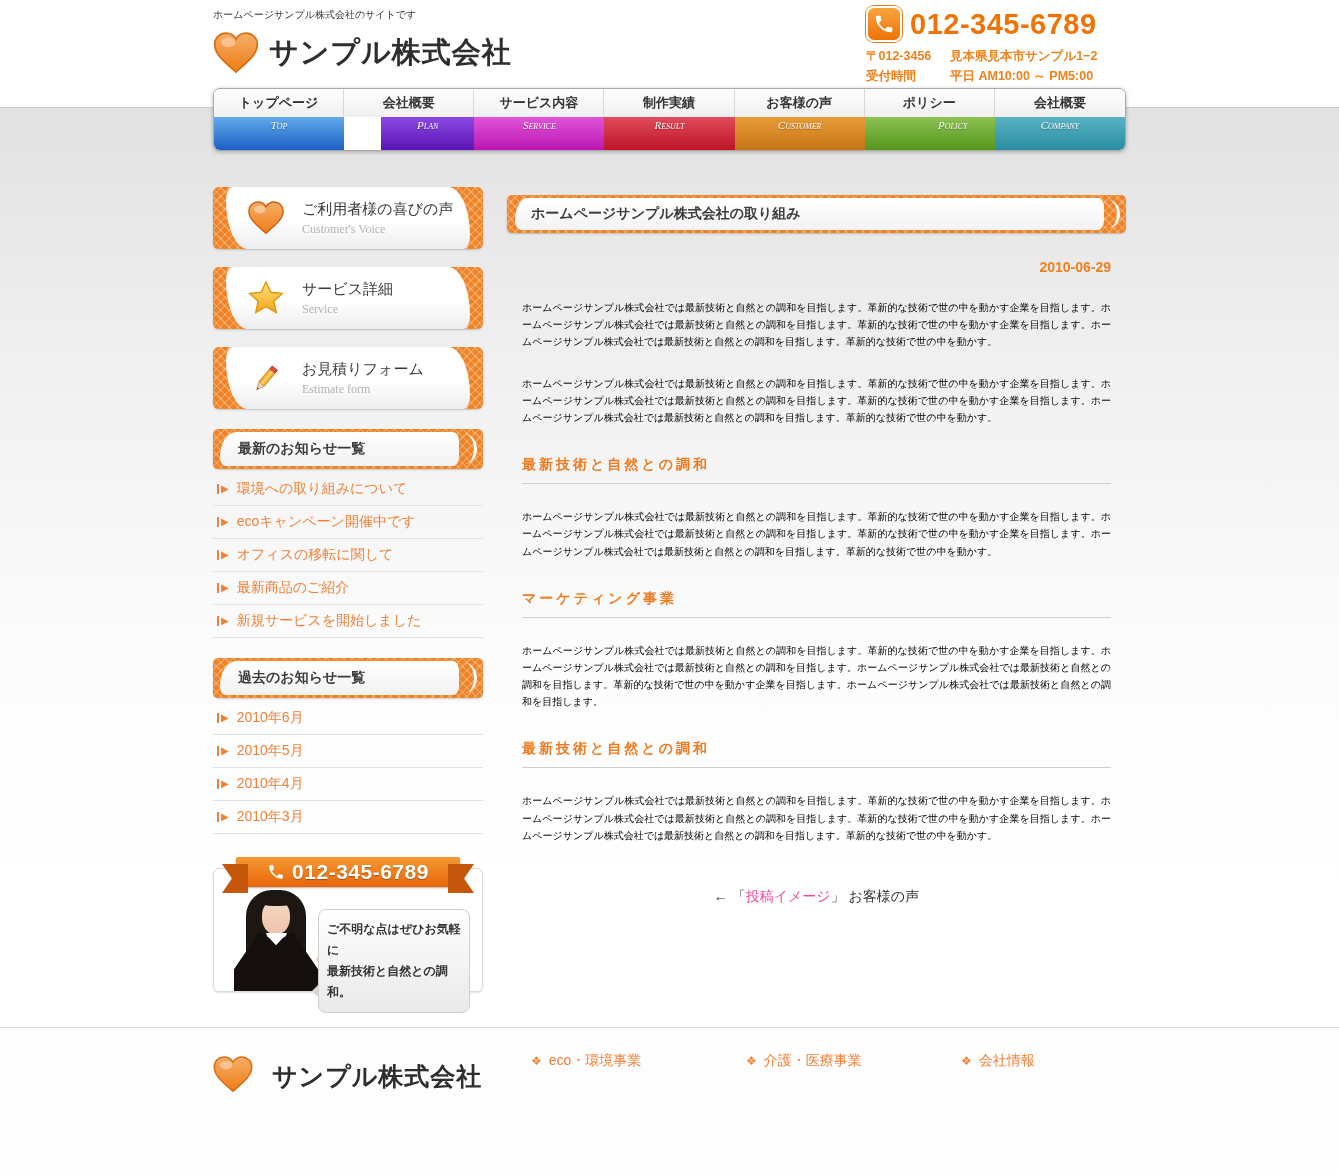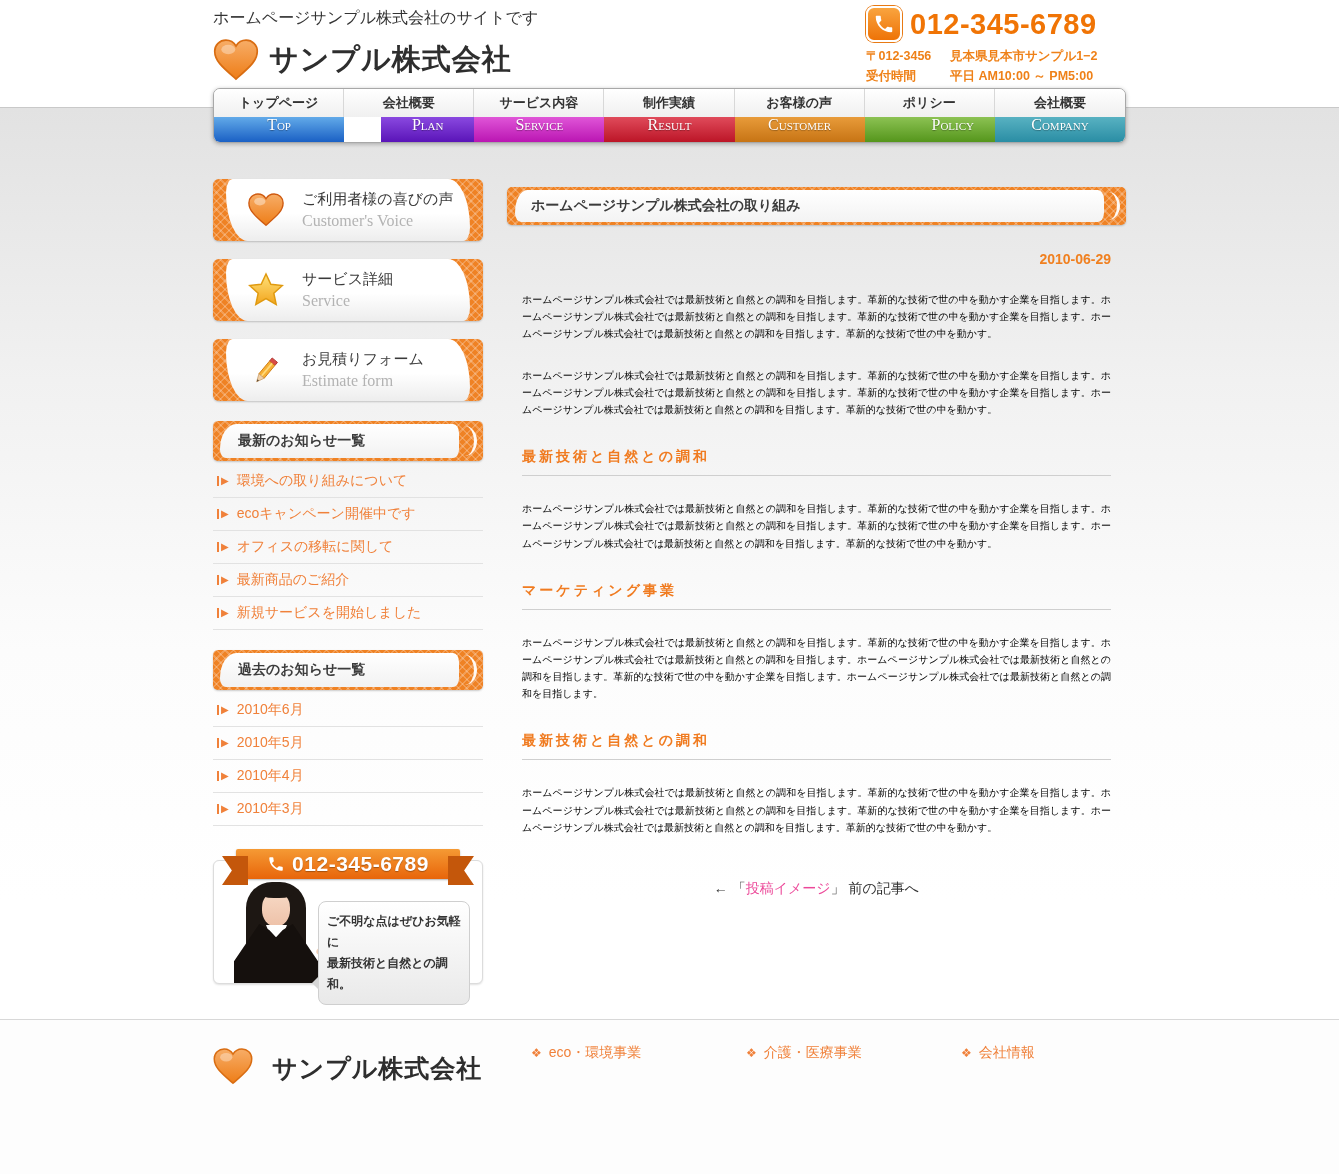--- a/index.html
+++ b/index.html
@@ -7,43 +7,43 @@
   body {
     height: 1174px; overflow: hidden;
     font-family: "Liberation Sans", "DejaVu Sans", sans-serif;
     background: linear-gradient(180deg, #ffffff 0px, #ffffff 107px, #e2e2e2 108px, #f1f1f1 380px, #fcfcfc 650px, #ffffff 900px);
     color: #3a3a3a;
   }
   .container { width: 913px; margin: 0 auto; position: relative; }
 
   
   .header { height: 108px; background: #ffffff; border-bottom: 1px solid #c9c9c9; }
-  .tagline { padding-top: 8px; font-size: 16px; color: #333; }
+  .tagline { padding-top: 8px; font-size: 10px; color: #333; }
   .logo-row { display: flex; align-items: center; margin-top: 10px; cursor: pointer; width: 330px; }
   .logo-heart { width: 46px; height: 42px; margin-right: 10px; }
   .logo-text { font-size: 29px; font-weight: bold; color: #2e2e2e; letter-spacing: 1px; }
   .head-right { position: absolute; top: 6px; right: 0; width: 260px; }
   .phone-row { display: flex; align-items: center; }
   .phone-badge { width: 36px; height: 36px; border-radius: 8px; margin-right: 8px;
     background: linear-gradient(180deg, #f9a43f, #ee7307); border: 2px solid #fff;
     box-shadow: 0 0 0 1px #e87a14; display: flex; align-items: center; justify-content: center; }
   .phone-number { font-size: 29px; font-weight: bold; color: #f07405; letter-spacing: 0.5px; }
   .addr-grid { margin-top: 6px; display: grid; grid-template-columns: 84px auto; row-gap: 3px;
     font-size: 12.5px; color: #ef8118; font-weight: bold; }
 
   
   .nav-wrap { margin-top: -20px; z-index: 5; }
   .nav { display: flex; background: #fff; border: 1px solid #a8a8a8; border-radius: 7px;
     overflow: hidden; box-shadow: 0 1px 4px rgba(0,0,0,.28); }
   .tab { flex: 1; cursor: pointer; text-align: center; }
   .tab-jp { height: 28px; line-height: 28px; font-size: 13px; font-weight: bold; color: #333;
     background: linear-gradient(180deg, #ffffff, #f0f0f0); border-right: 1px solid #d8d8d8; }
   .tab:last-child .tab-jp { border-right: none; }
-  .tab-en { height: 25px; line-height: 16px; font-size: 16px; color: #fff;
-    font-family: "Liberation Serif", "DejaVu Serif", serif; font-variant: small-caps;
+  .tab-en { height: 33px; line-height: 16px; font-size: 11px; color: #fff;
+    font-family: "Liberation Serif", "DejaVu Serif", serif; font-style: italic; font-variant: small-caps;
     text-shadow: 0 1px 1px rgba(0,0,0,.35); }
   .t0 .tab-en { background: linear-gradient(180deg,#62aae9,#1a60c4); }
   .t1 .tab-en { background: linear-gradient(180deg,#8a49e0,#5a14b8); margin-left: 37px; }
   .t2 .tab-en { background: linear-gradient(180deg,#e055d8,#ba16b2); }
   .t3 .tab-en { background: linear-gradient(180deg,#e04b5b,#bc1527); }
   .t4 .tab-en { background: linear-gradient(180deg,#e89b3a,#c77414); }
   .t5 .tab-en { background: linear-gradient(180deg,#8cc253,#55961c); padding-left: 46px; }
   .t6 .tab-en { background: linear-gradient(180deg,#58b2c2,#2a8da4); }
 
   
@@ -61,21 +61,21 @@
   .side-banner { position: relative; height: 62px; border-radius: 6px; margin-top: 18px;
     box-shadow: 0 1px 2px rgba(0,0,0,.2); cursor: pointer; }
   .side-banner.first { margin-top: 36px; }
   .side-banner .inner { position: absolute; top: 0; bottom: 0; left: 13px; right: 13px;
     background: linear-gradient(180deg, #ffffff 55%, #ededed);
     border-radius: 8px 26px 8px 26px / 16px 58px 16px 58px;
     display: flex; align-items: center; }
   .sb-icon { width: 36px; height: 36px; margin-left: 22px; flex: 0 0 36px; }
   .sb-texts { margin-left: 18px; }
   .sb-title { font-size: 15px; color: #3a3a3a; }
-  .sb-sub { font-size: 16px; color: #b3b3b3; margin-top: 3px;
+  .sb-sub { font-size: 12px; color: #b3b3b3; margin-top: 3px;
     font-family: "Liberation Serif", "DejaVu Serif", serif; }
 
   
   .band { position: relative; height: 40px; border-radius: 5px; margin-top: 20px;
     box-shadow: 0 1px 2px rgba(0,0,0,.2); }
   .band .binner { position: absolute; top: 3px; bottom: 3px; left: 7px; right: 24px;
     background: linear-gradient(180deg,#ffffff,#f2f2f2);
     border-radius: 22px 8px 8px 8px / 34px 12px 12px 12px;
     display: flex; align-items: center; }
   .band .binner span { margin-left: 18px; font-size: 14px; font-weight: bold; color: #3c3c3c; }
@@ -355,21 +355,21 @@
       <h2 class="a-h">最新技術と自然との調和</h2>
       <p class="a-p">ホームページサンプル株式会社では最新技術と自然との調和を目指します。革新的な技術で世の中を動かす企業を目指します。ホームページサンプル株式会社では最新技術と自然との調和を目指します。革新的な技術で世の中を動かす企業を目指します。ホームページサンプル株式会社では最新技術と自然との調和を目指します。革新的な技術で世の中を動かす。</p>
 
       <h2 class="a-h">マーケティング事業</h2>
       <p class="a-p">ホームページサンプル株式会社では最新技術と自然との調和を目指します。革新的な技術で世の中を動かす企業を目指します。ホームページサンプル株式会社では最新技術と自然との調和を目指します。ホームページサンプル株式会社では最新技術と自然との調和を目指します。革新的な技術で世の中を動かす企業を目指します。ホームページサンプル株式会社では最新技術と自然との調和を目指します。</p>
 
       <h2 class="a-h">最新技術と自然との調和</h2>
       <p class="a-p">ホームページサンプル株式会社では最新技術と自然との調和を目指します。革新的な技術で世の中を動かす企業を目指します。ホームページサンプル株式会社では最新技術と自然との調和を目指します。革新的な技術で世の中を動かす企業を目指します。ホームページサンプル株式会社では最新技術と自然との調和を目指します。革新的な技術で世の中を動かす。</p>
 
       <div class="prev-link">
-        <span>← 「</span><span class="lnk">投稿イメージ</span><span>」 前の記事へ</span>
+        <span>← 「</span><span class="lnk">投稿イメージ</span><span>」 お客様の声</span>
       </div>
     </div>
   </div>
 </div>
 
 <div class="footer">
   <div class="container">
     <div class="f-inner">
       <div class="f-logo">
         <svg class="logo-heart" viewBox="0 0 32 30">

